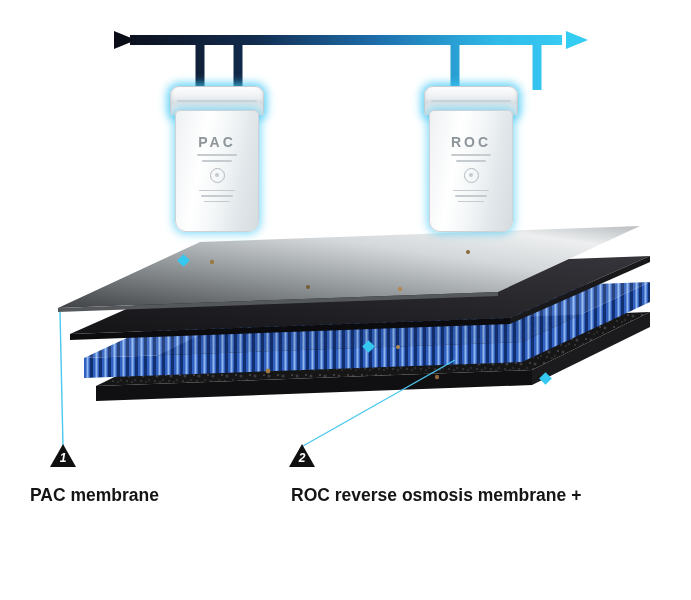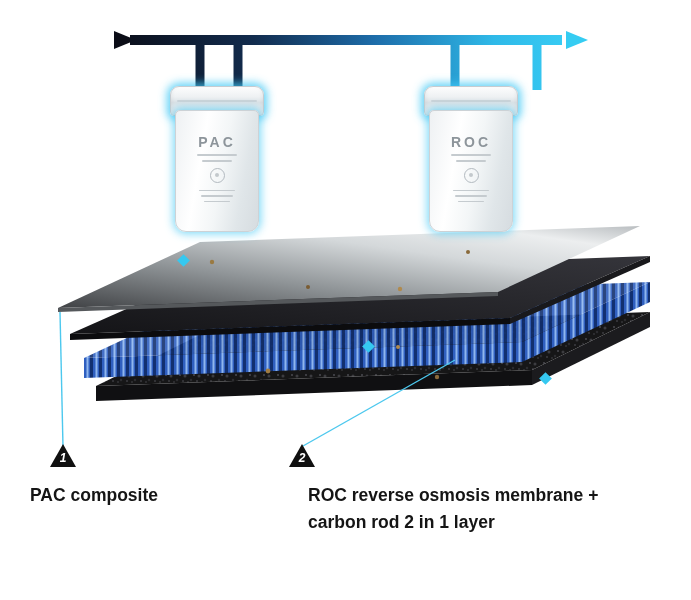--- a/index.html
+++ b/index.html
@@ -159,20 +159,19 @@
 
   <div class="marker" style="left:50px;top:444px;">
     <span class="num">1</span>
   </div>
 
   <div class="marker" style="left:289px;top:444px;">
     <span class="num">2</span>
   </div>
 
   <div class="caption" style="left:30px;top:482px;width:220px;">
-    <div>PAC composite</div>
+    <div>PAC membrane</div>
   </div>
-  <div class="caption" style="left:308px;top:482px;width:360px;">
+  <div class="caption" style="left:291px;top:482px;width:360px;">
     <div>ROC reverse osmosis membrane +</div>
-    <div>carbon rod 2 in 1 layer</div>
   </div>
 
 </div>
 
 </body></html>

